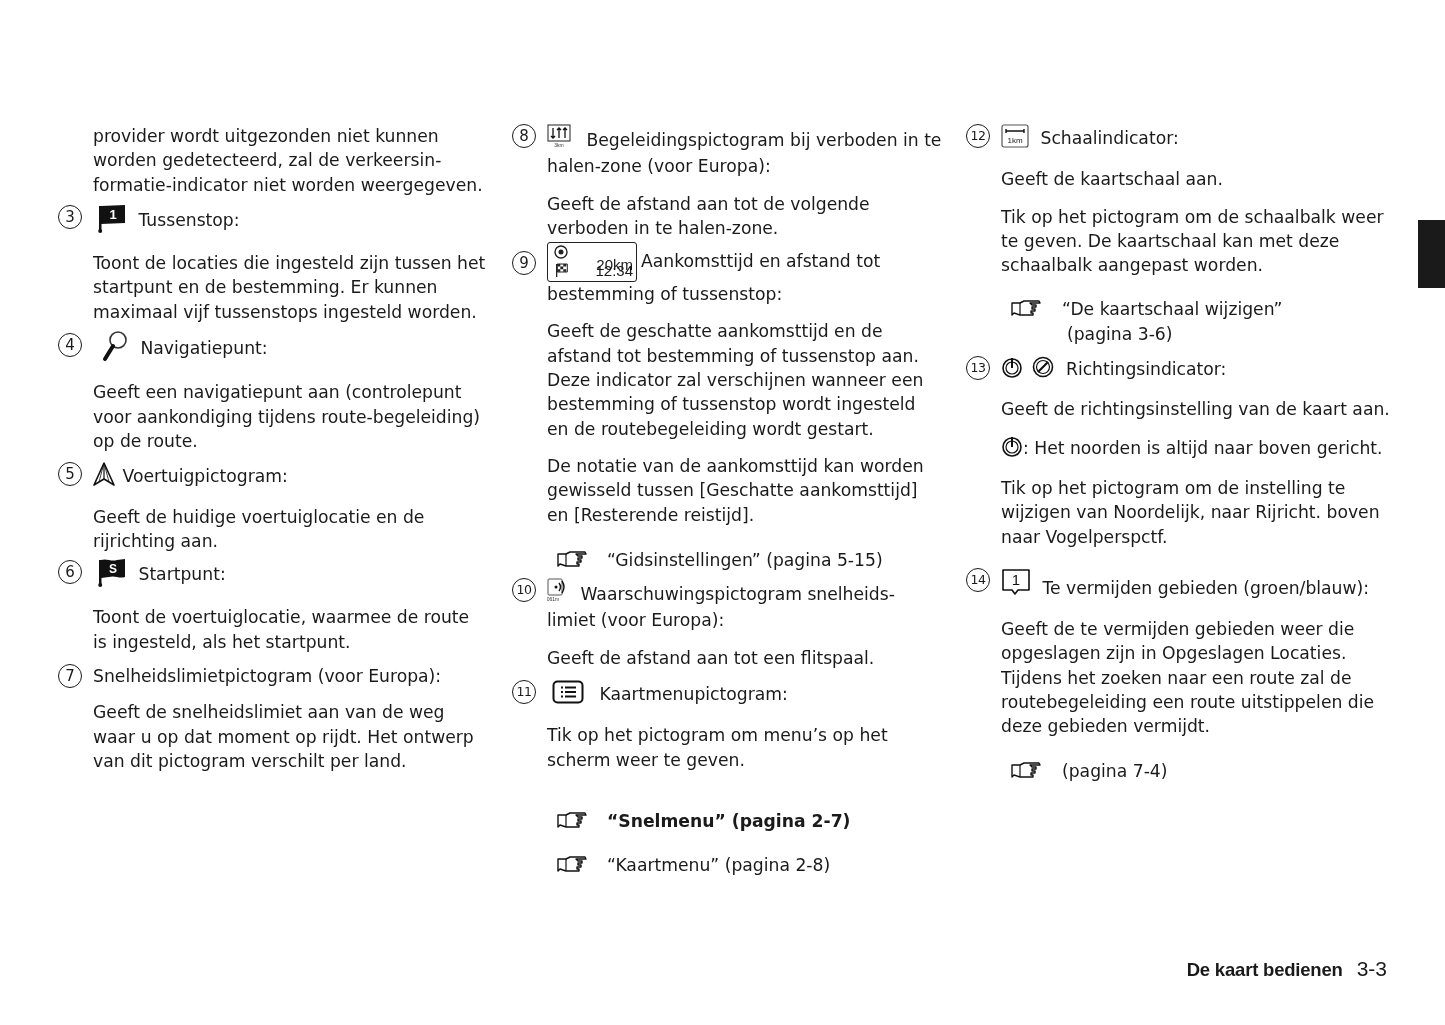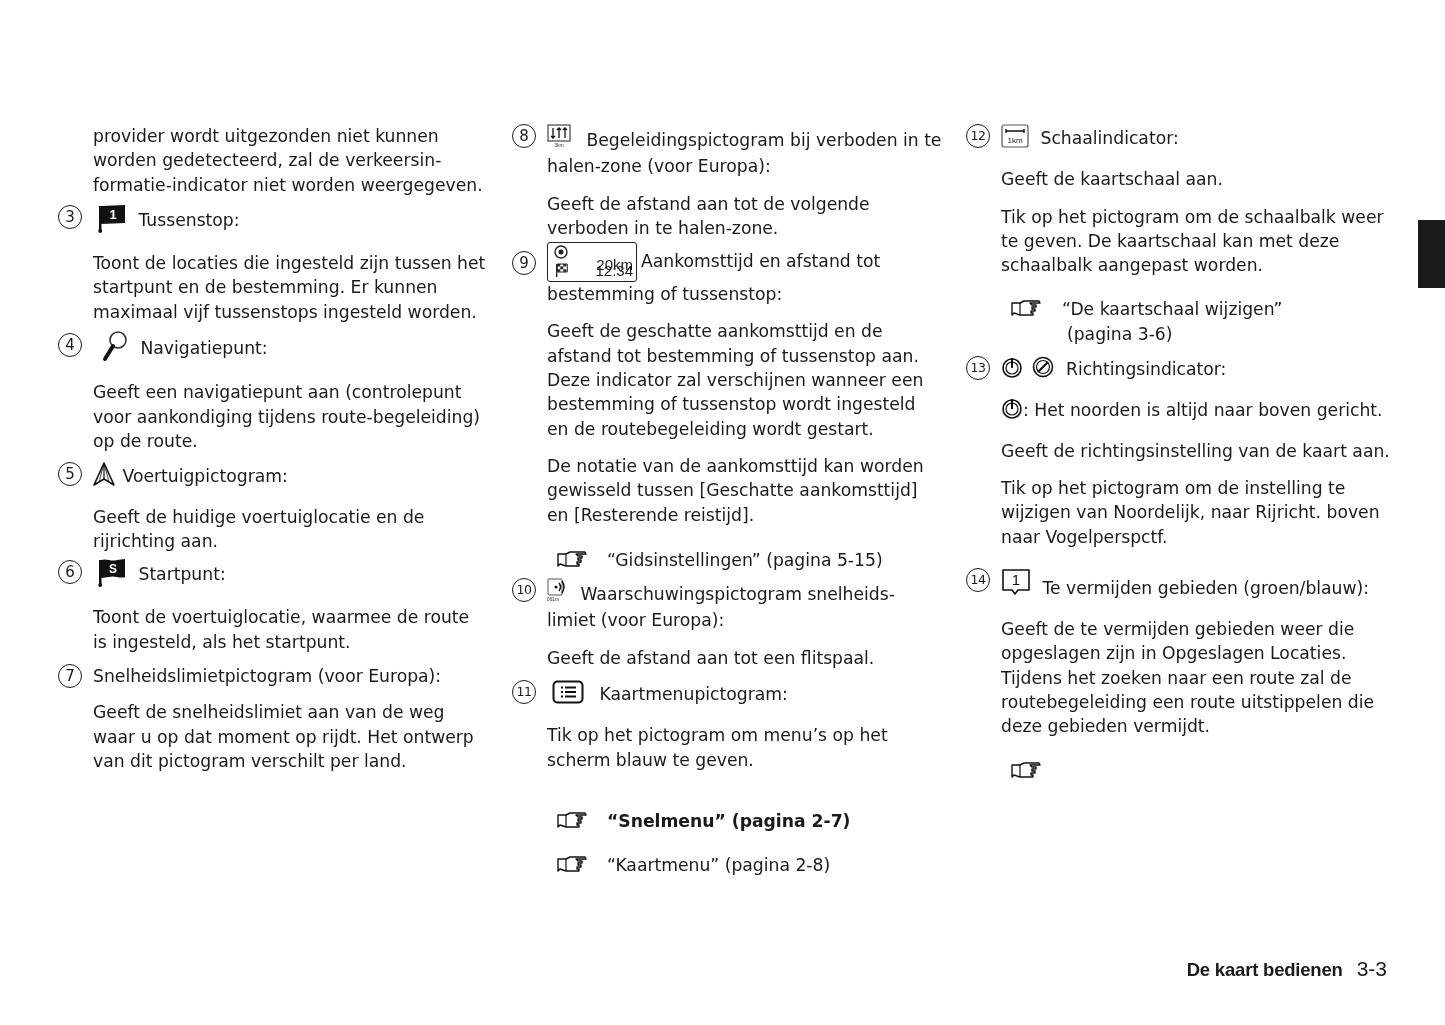--- a/index.html
+++ b/index.html
@@ -159,21 +159,21 @@
   <div class="heading" style="margin-bottom:13px;">
     <span class="num small">11</span>
     <span class="ico" style="margin-left:5px;margin-right:10px;">
       <svg width="32" height="24" viewBox="0 0 32 24">
           <rect x="1.5" y="1.5" width="29" height="21" rx="4" fill="#fff" stroke="#111" stroke-width="2"></rect>
           <path d="M9 7.5 h2 M13 7.5 h11 M9 12 h2 M13 12 h11 M9 16.5 h2 M13 16.5 h11" stroke="#111" stroke-width="2.2"></path>
         </svg>
     </span>
     <span>Kaartmenupictogram:</span>
   </div>
-  <p class="para" style="margin-bottom:0;">Tik op het pictogram om menu’s op het scherm blauw te geven.</p>
+  <p class="para" style="margin-bottom:0;">Tik op het pictogram om menu’s op het scherm weer te geven.</p>
   <div class="ref" style="margin-top:37px;margin-bottom:0;font-weight:bold;">
     <span class="hand">
       <svg width="32" height="20" viewBox="0 0 32 20">
           <path d="M2 4 L10 4 L14 2 L29 2 L30 4 L20 4 L22 6 L26 6 L26 8 L22 8 L22 10 L25 10 L25 12 L21 12 L21 14 L23 14 L23 16 L10 16 L4 14 L2 16 Z" fill="#fff" stroke="#111" stroke-width="1.4" stroke-linejoin="round"></path>
           <path d="M10 4 L10 16" stroke="#111" stroke-width="1.2"></path>
         </svg>
     </span>
     <span>“Snelmenu” (pagina 2-7)</span>
   </div>
   <div class="ref" style="margin-top:20px;">
@@ -223,48 +223,49 @@
     </span>
     <span class="ico">
       <svg width="22" height="22" viewBox="0 0 22 22">
           <circle cx="11" cy="11" r="9.5" fill="#fff" stroke="#111" stroke-width="1.6"></circle>
           <circle cx="11" cy="11" r="6.5" fill="none" stroke="#111" stroke-width="1.2"></circle>
           <path d="M6 16 L16 6" stroke="#111" stroke-width="2.2"></path>
         </svg>
     </span>
     <span>Richtingsindicator:</span>
   </div>
+  <p class="para">Geeft de richtingsinstelling van de kaart aan.</p>
   <p class="para">
     <span class="ico" style="margin-right:0;">
       <svg width="22" height="22" viewBox="0 0 22 22">
           <circle cx="11" cy="12" r="9" fill="#fff" stroke="#111" stroke-width="1.6"></circle>
           <circle cx="11" cy="12" r="6" fill="none" stroke="#111" stroke-width="1.2"></circle>
           <path d="M11 2 V12" stroke="#111" stroke-width="2"></path>
         </svg>
     </span><span>: Het noorden is altijd naar boven gericht.</span>
   </p>
-  <p class="para">Geeft de richtingsinstelling van de kaart aan.</p>
   <p class="para" style="margin-bottom:19px;">Tik op het pictogram om de instelling te wijzigen van Noordelijk, naar Rijricht. boven naar Vogelperspctf.</p>
 
   <div class="heading" style="margin-bottom:13px;">
     <span class="num small">14</span>
     <span class="ico" style="vertical-align:-4px;">
       <svg width="30" height="30" viewBox="0 0 30 30">
           <path d="M2 2 H28 V22 H17 L14 26 L11 22 H2 Z" fill="#fff" stroke="#111" stroke-width="1.6" stroke-linejoin="round"></path>
           <text x="15" y="17" font-size="15" text-anchor="middle" fill="#111" font-family="Liberation Sans, sans-serif">1</text>
         </svg>
     </span>
     <span>Te vermijden gebieden (groen/blauw):</span>
   </div>
   <p class="para" style="margin-bottom:0;">Geeft de te vermijden gebieden weer die opgeslagen zijn in Opgeslagen Locaties. Tijdens het zoeken naar een route zal de routebegeleiding een route uitstippelen die deze gebieden vermijdt.</p>
   <div class="ref" style="margin-top:20px;padding-left:96px;">
     <span class="hand">
       <svg width="32" height="20" viewBox="0 0 32 20">
           <path d="M2 4 L10 4 L14 2 L29 2 L30 4 L20 4 L22 6 L26 6 L26 8 L22 8 L22 10 L25 10 L25 12 L21 12 L21 14 L23 14 L23 16 L10 16 L4 14 L2 16 Z" fill="#fff" stroke="#111" stroke-width="1.4" stroke-linejoin="round"></path>
           <path d="M10 4 L10 16" stroke="#111" stroke-width="1.2"></path>
         </svg>
     </span>
+    <div>(pagina 7-4)</div>
   </div>
 </div>
 
 <div class="footer">
   <span class="sect">De kaart bedienen</span><span class="pg">3-3</span>
 </div>
 
 </body></html>

